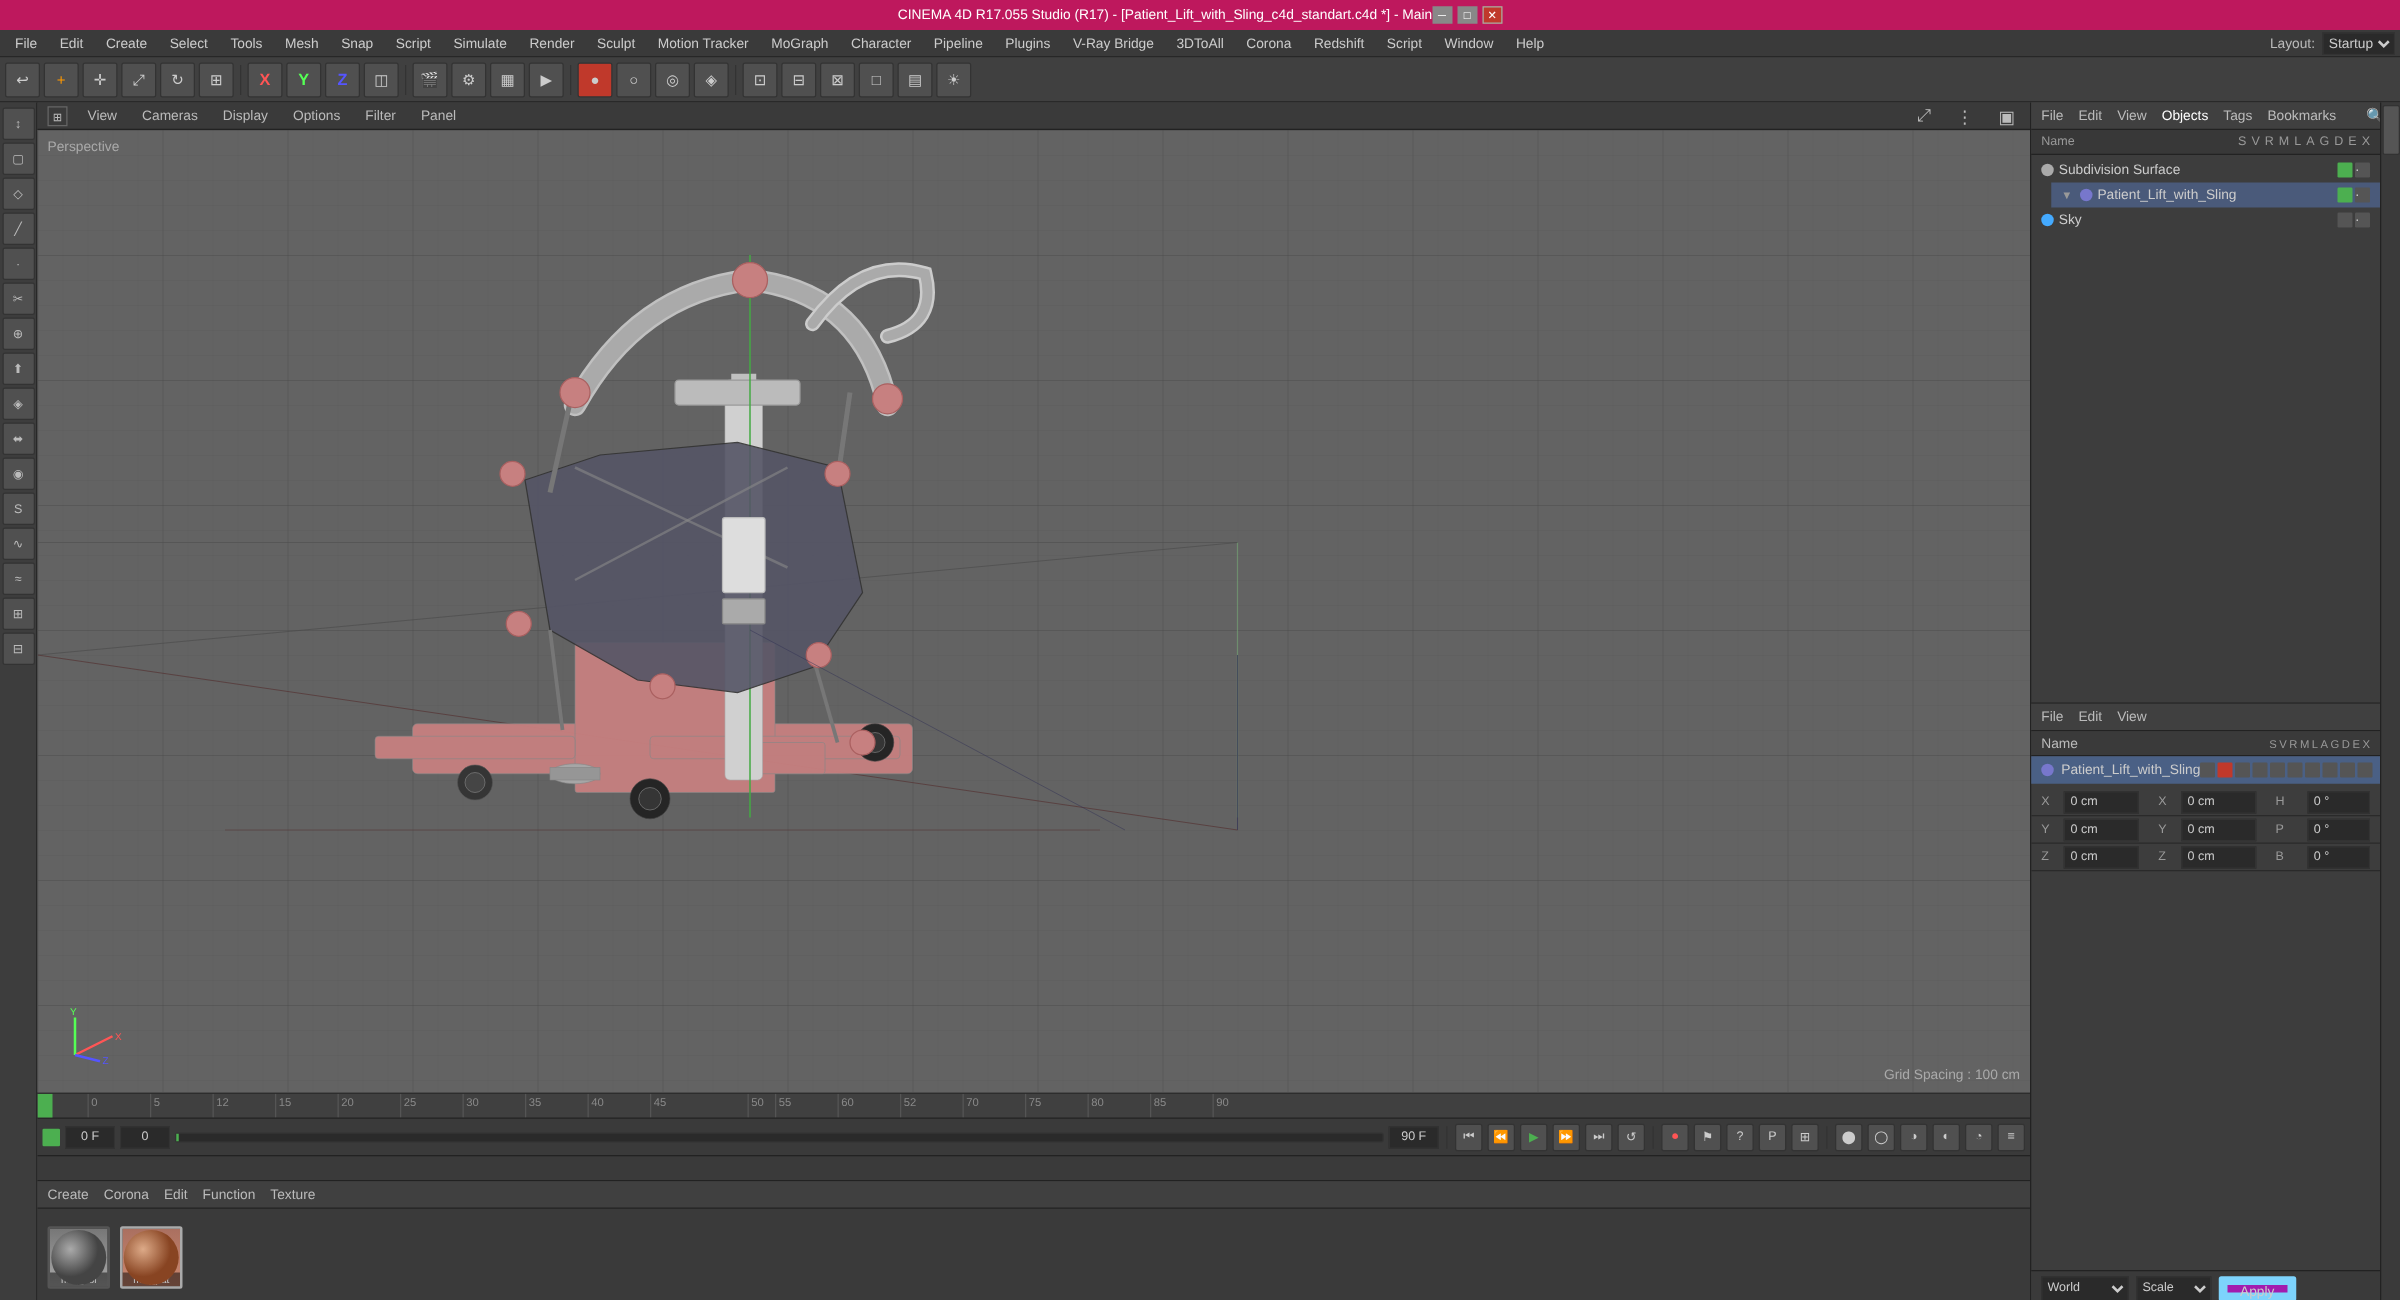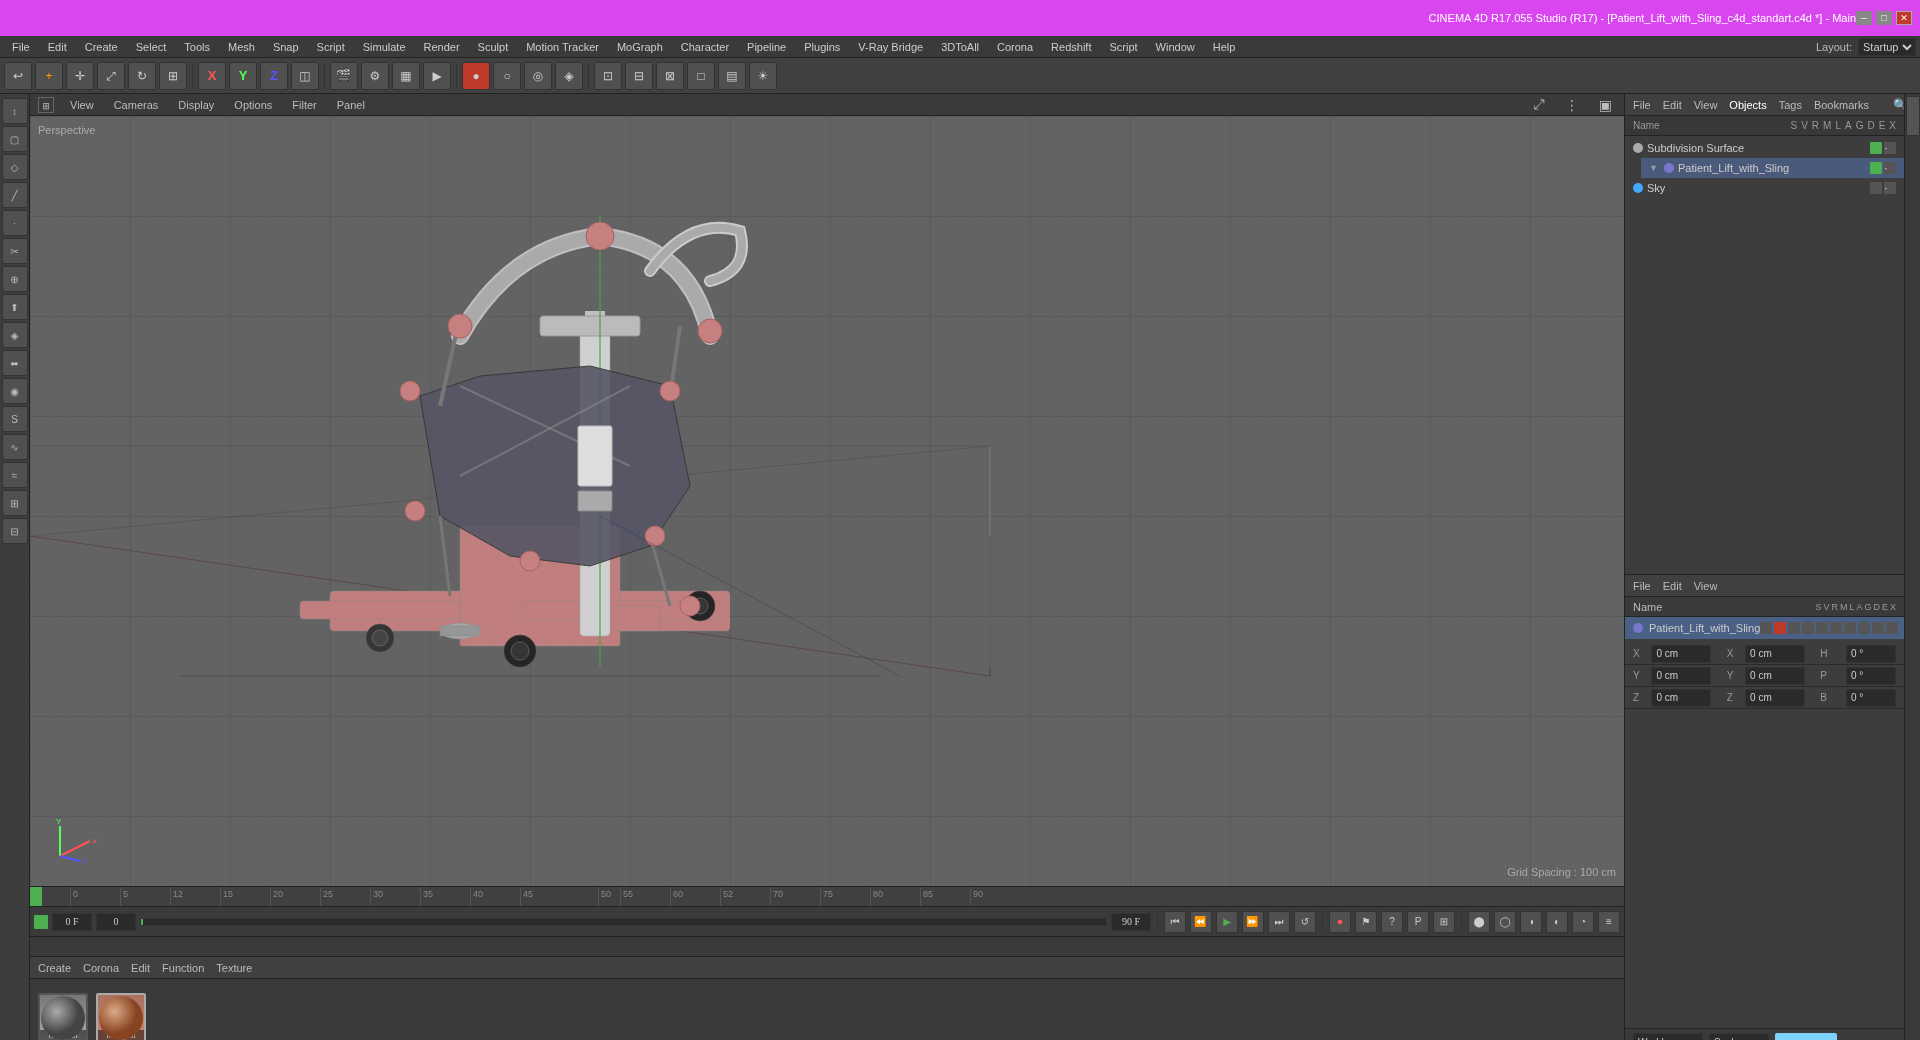--- a/index.html
+++ b/index.html
@@ -10,25 +10,25 @@
       font-family: Arial, sans-serif;
       font-size: 11px;
       color: #ccc;
       overflow: hidden;
       user-select: none;
     }
 
     
     #title-bar {
       width: 100%;
-      height: 36px;
-      background: #d946ef;
-      display: flex;
-      align-items: center;
-      justify-content: flex-end;
+      height: 24px;
+      background: #be185d;
+      display: flex;
+      align-items: center;
+      justify-content: center;
       padding: 0 8px;
       color: white;
       font-size: 11px;
     }
     #title-bar .win-controls { display: flex; gap: 4px; }
     #title-bar .win-btn {
       width: 16px; height: 14px;
       background: #888;
       border: none;
       cursor: pointer;
@@ -207,21 +207,20 @@
       font-size: 10px;
     }
     .tl-input {
       width: 40px; height: 18px;
       background: #2a2a2a;
       border: 1px solid #333;
       color: #ccc;
       font-size: 10px;
       text-align: center;
       padding: 0 2px;
-      font-family: Liberation Serif, serif;
     }
     .tl-separator { width: 1px; height: 18px; background: #333; margin: 0 2px; }
 
     
     #bottom-area {
       height: 100px;
       background: #3a3a3a;
       border-top: 1px solid #222;
       display: flex;
       flex-direction: column;

